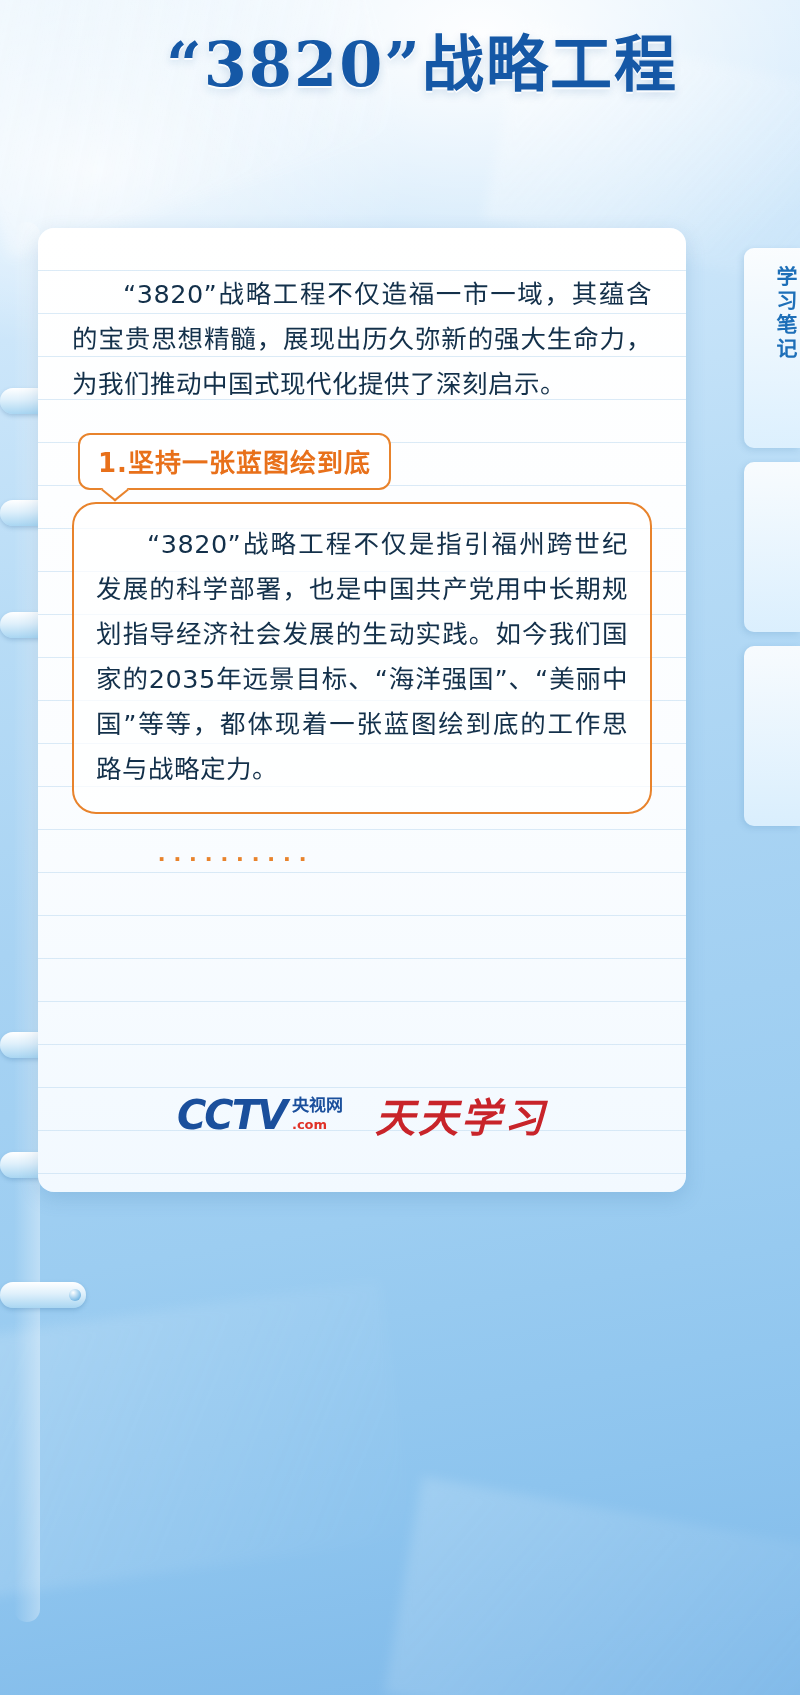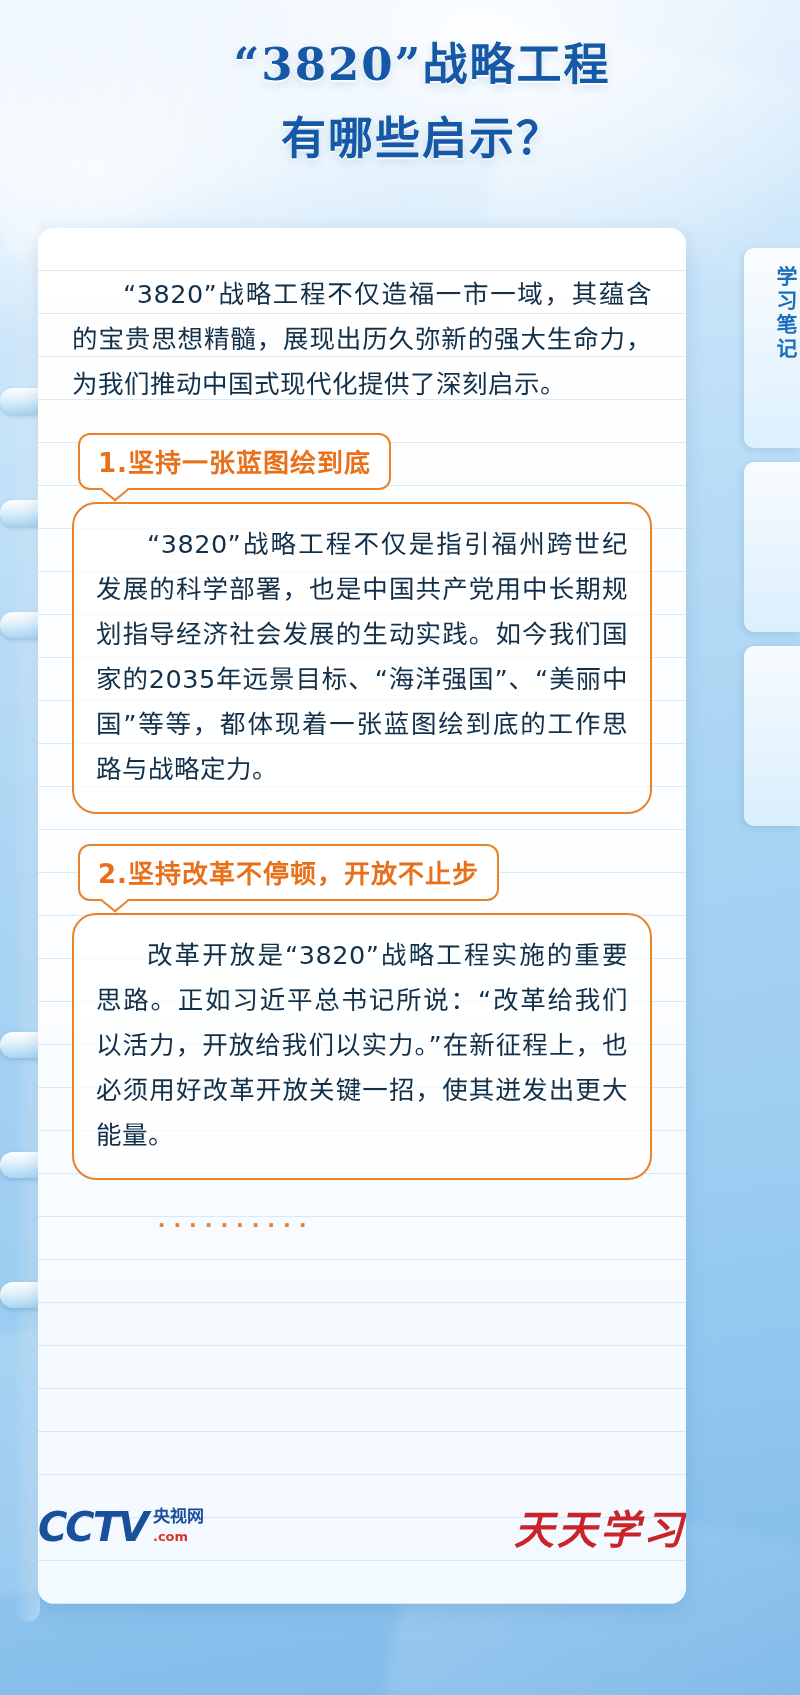--- a/index.html
+++ b/index.html
@@ -107,35 +107,35 @@
     position: absolute;
     top: 28px;
     left: 0;
     width: 800px;
     text-align: center;
     z-index: 4;
   }
   .title-line {
     font-family: "DejaVu Serif", "Liberation Serif", serif;
     font-weight: bold;
-    font-size: 45px;
+    font-size: 62px;
     line-height: 74px;
     letter-spacing: 2px;
     color: #1558a6;
     text-shadow: 0 2px 0 rgba(255,255,255,0.85), 0 4px 10px rgba(30,90,150,0.18);
     margin-left: 44px;
   }
 
   
   .note-card {
     position: absolute;
     left: 38px;
     top: 228px;
     width: 648px;
-    height: 1376px;
+    height: 964px;
     background: linear-gradient(180deg, #ffffff 0%, #fbfdff 55%, #f2f9ff 100%);
     border-radius: 16px;
     box-shadow: 0 6px 20px rgba(45,105,160,0.18);
     overflow: hidden;
   }
   
   .rules {
     position: absolute;
     inset: 0;
     background-image: repeating-linear-gradient(
@@ -215,38 +215,38 @@
     font-weight: bold;
   }
 
   .footer-logos {
     position: absolute;
     left: 0;
     right: 0;
     bottom: 48px;
     display: flex;
     align-items: center;
-    justify-content: space-between;
+    justify-content: center;
     gap: 26px;
   }
   .cctv-logo {
     display: flex;
     align-items: center;
     gap: 6px;
   }
   .cctv-mark {
     font-family: "DejaVu Sans", "Liberation Sans", sans-serif;
     font-weight: bold;
     font-style: italic;
     font-size: 40px;
     letter-spacing: -2px;
     color: #1a4f9c;
   }
   .cctv-cn {
-    font-family: Liberation Mono, monospace;
+    font-family: Liberation Serif, serif;
     font-size: 17px;
     font-weight: bold;
     color: #1a4f9c;
     line-height: 19px;
   }
   .cctv-dom {
     font-family: "DejaVu Sans", "Liberation Sans", sans-serif;
     font-size: 13px;
     font-weight: bold;
     color: #e03127;
@@ -287,47 +287,38 @@
     <div class="side-tab mid">
       <div class="tab-label"></div>
     </div>
     <div class="side-tab short">
       <div class="tab-label"></div>
     </div>
   </div>
 
   <div class="title-block">
     <div class="title-line">“3820”战略工程</div>
-    <div class="title-line">有哪些启示？</div>
   </div>
 
   <div class="note-card">
     <div class="rules"></div>
 
     <div class="card-inner">
 
       <p class="para intro">“3820”战略工程不仅造福一市一域，其蕴含的宝贵思想精髓，展现出历久弥新的强大生命力，为我们推动中国式现代化提供了深刻启示。</p>
 
       <div class="section">
         <div class="heading-wrap">
           <div class="heading-bubble">1.坚持一张蓝图绘到底</div>
         </div>
         <div class="body-box">
           <p class="para">“3820”战略工程不仅是指引福州跨世纪发展的科学部署，也是中国共产党用中长期规划指导经济社会发展的生动实践。如今我们国家的2035年远景目标、“海洋强国”、“美丽中国”等等，都体现着一张蓝图绘到底的工作思路与战略定力。</p>
         </div>
       </div>
 
-      <div class="section">
-        <div class="heading-wrap">
-          <div class="heading-bubble">2.坚持改革不停顿，开放不止步</div>
-        </div>
-        <div class="body-box">
-          <p class="para">改革开放是“3820”战略工程实施的重要思路。正如习近平总书记所说：“改革给我们以活力，开放给我们以实力。”在新征程上，也必须用好改革开放关键一招，使其迸发出更大能量。</p>
-        </div>
-      </div>
 
       <div class="section">
       </div>
 
       <div class="dots">··········</div>
     </div>
 
     <div class="footer-logos">
       <div class="cctv-logo">
         <span class="cctv-mark">CCTV</span>

